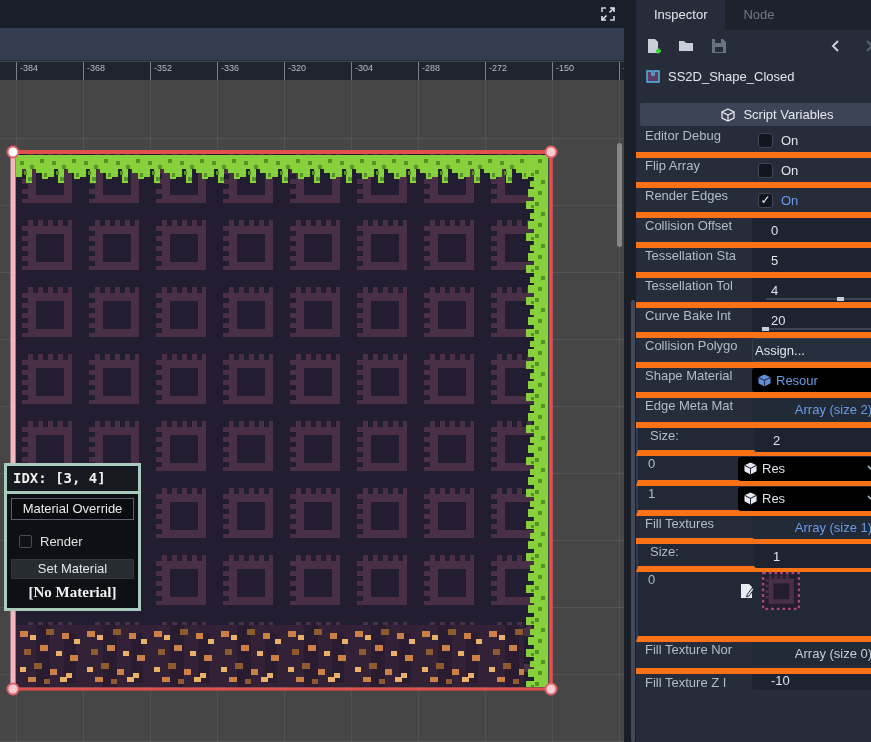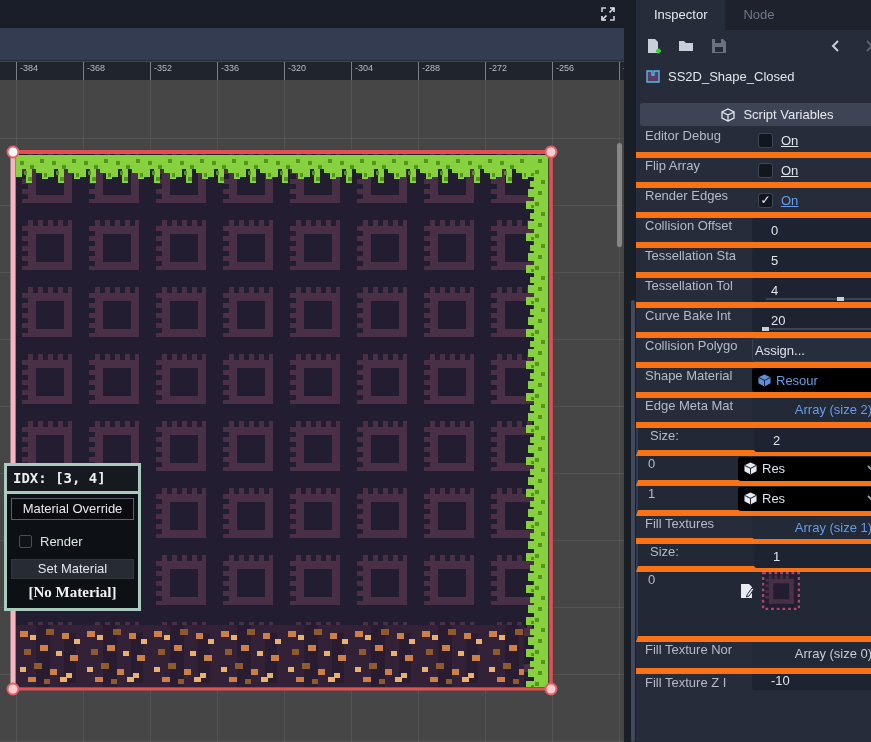--- a/index.html
+++ b/index.html
@@ -64,21 +64,21 @@
       display:flex; align-items:center; justify-content:center; gap:8px; color:#e6e9ee; cursor:pointer; }
 
   .prow { display:flex; align-items:flex-start; height:30px; border-bottom:6px solid #f97316; }
   .prow .plabel { flex:0 0 116px; padding-left:9px; color:#b3bbc8; white-space:nowrap; overflow:hidden; }
   .prow .pval { flex:1; display:flex; align-items:center; margin-right:4px; position:relative; }
   .vfield { flex:1; height:24px; background:#1d2330; border-radius:3px; display:flex; align-items:center;
       color:#e0e4ea; position:relative; }
   .vfield .num { padding-left:19px; }
   .chk { width:15px; height:15px; margin-left:6px; background:#12161e; border:1px solid #3e4656; border-radius:3px;
       display:flex; align-items:center; justify-content:center; color:#e8ecf2; font-size:12px; cursor:pointer; }
-  .chk-label { margin-left:8px; color:#dfe3ea;text-decoration:underline; }
+  .chk-label { margin-left:8px; color:#dfe3ea; }
   .chk-label.on { color:#699ce8; }
   .spinner { position:absolute; right:5px; top:4px; width:10px; height:16px; cursor:pointer; }
   .slider-track { position:absolute; left:14px; right:14px; bottom:2px; height:2px; background:#3c4454; }
   .slider-thumb { position:absolute; bottom:1px; width:7px; height:4px; background:#c9ced8; }
   .assign-btn { flex:1; height:24px; background:#262e3d; border:1px solid #39414f; border-radius:3px;
       color:#dfe3ea; display:flex; align-items:center; padding-left:2px; cursor:pointer; }
   .icon-btn { width:24px; height:24px; margin-left:4px; display:flex; align-items:center; justify-content:center;
       border-radius:3px; cursor:pointer; }
   .res-field { flex:1; height:24px; background:#000000; border-radius:3px; display:flex; align-items:center;
       gap:5px; padding:0 6px; cursor:pointer; }
@@ -126,21 +126,21 @@
 
     <div class="vp-ruler">
       <div class="ruler-label" style="left:16px">-384</div>
       <div class="ruler-label" style="left:83px">-368</div>
       <div class="ruler-label" style="left:150px">-352</div>
       <div class="ruler-label" style="left:217px">-336</div>
       <div class="ruler-label" style="left:284px">-320</div>
       <div class="ruler-label" style="left:351px">-304</div>
       <div class="ruler-label" style="left:418px">-288</div>
       <div class="ruler-label" style="left:485px">-272</div>
-      <div class="ruler-label" style="left:552px">-256</div>
+      <div class="ruler-label" style="left:552px">-150</div>
       <div class="ruler-label" style="left:619px">-240</div>
     </div>
 
     <div class="vp-canvas">
       <svg class="shape-svg" width="624" height="662" viewBox="0 0 624 662">
         <defs>
           <pattern id="tiles" x="16" y="0" width="67" height="67" patternUnits="userSpaceOnUse">
             <rect width="67" height="67" fill="#221d30"></rect>
             <g fill="#4a3047">
               <rect x="12" y="12" width="44" height="8"></rect>

